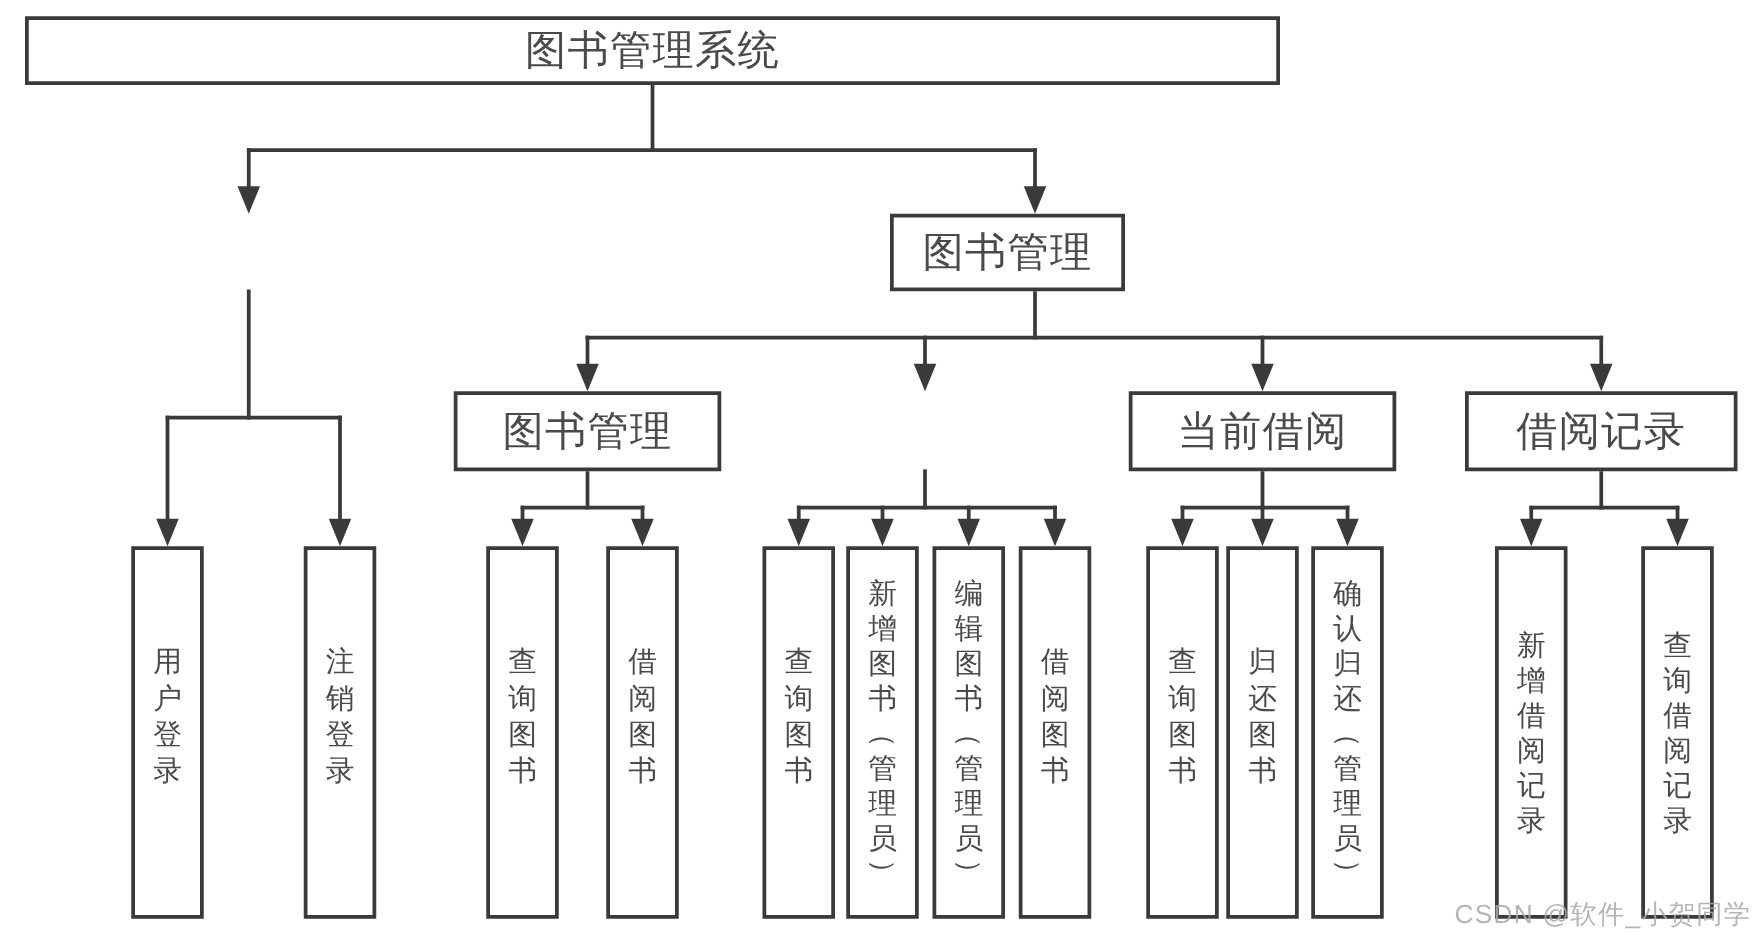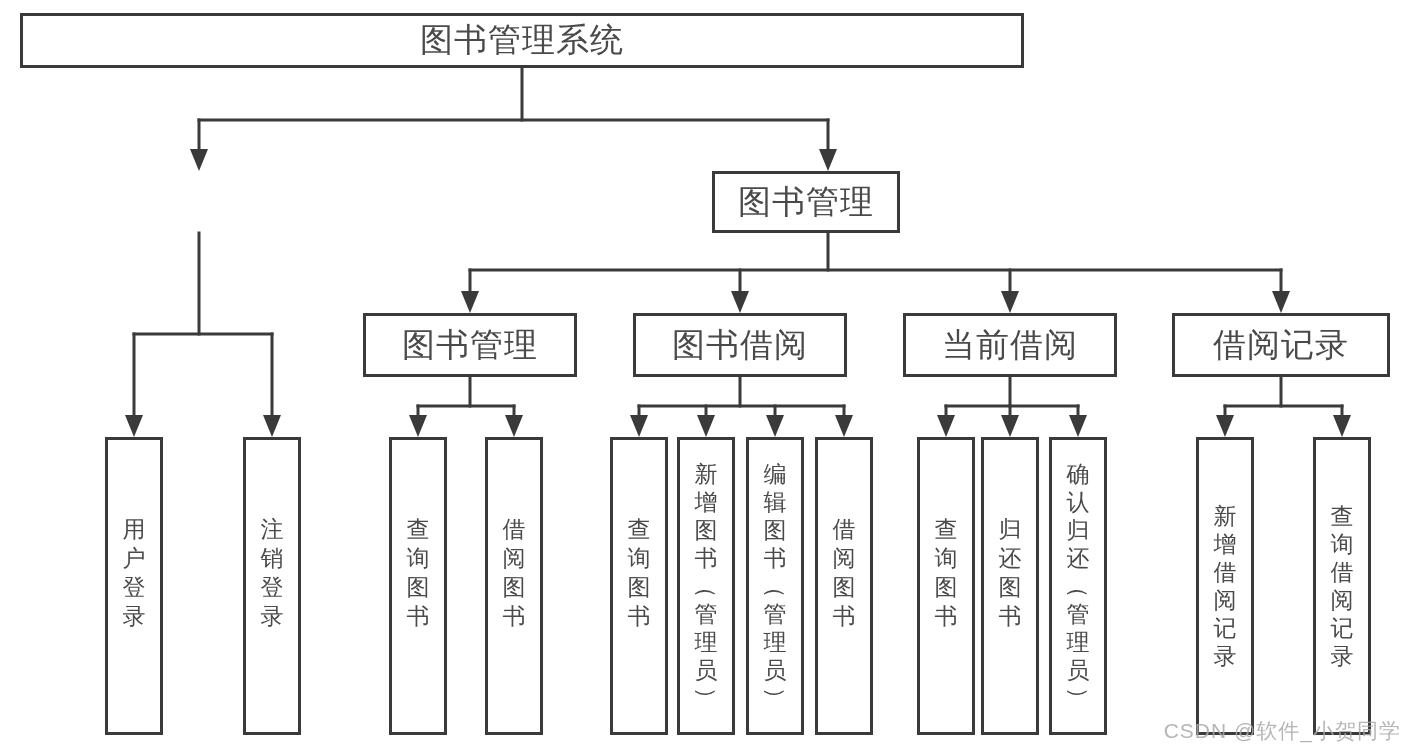--- a/index.html
+++ b/index.html
@@ -123,23 +123,20 @@
     <span class="lbl">图书管理系统</span>
   </div>
 
   <div class="box h" style="left:712px;top:171px;width:188px;height:62px">
     <span class="lbl">图书管理</span>
   </div>
 
   <div class="box h" style="left:363px;top:313px;width:214px;height:64px">
     <span class="lbl">图书管理</span>
   </div>
-  <div class="box h" style="left:633px;top:313px;width:214px;height:64px">
-    <span class="lbl">图书借阅</span>
-  </div>
   <div class="box h" style="left:1172px;top:313px;width:218px;height:64px">
     <span class="lbl">借阅记录</span>
   </div>
   <div class="box h" style="left:903px;top:313px;width:214px;height:64px">
     <span class="lbl">当前借阅</span>
   </div>
 
   <div class="box leaf" style="left:105px">
     <span class="vlabel">
         <span class="ch">用</span>

